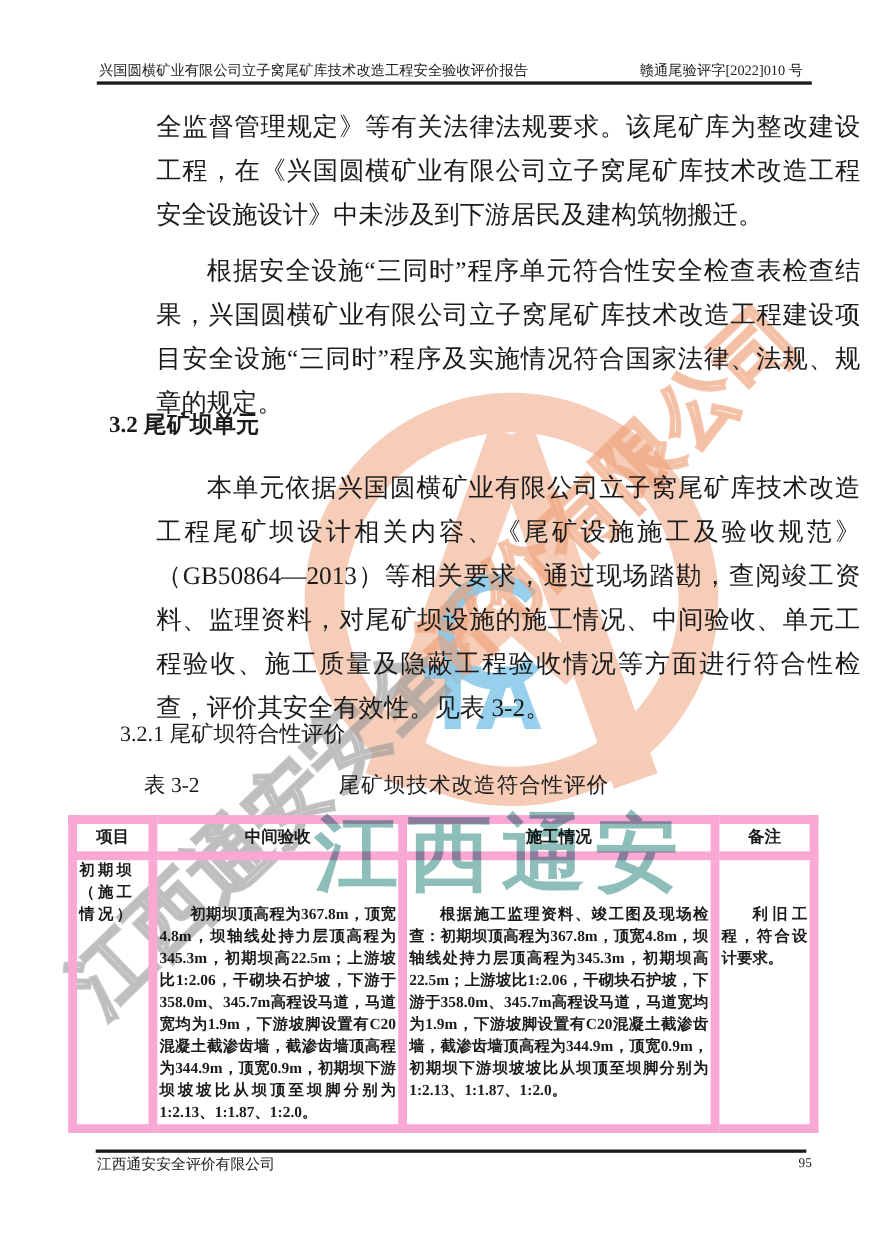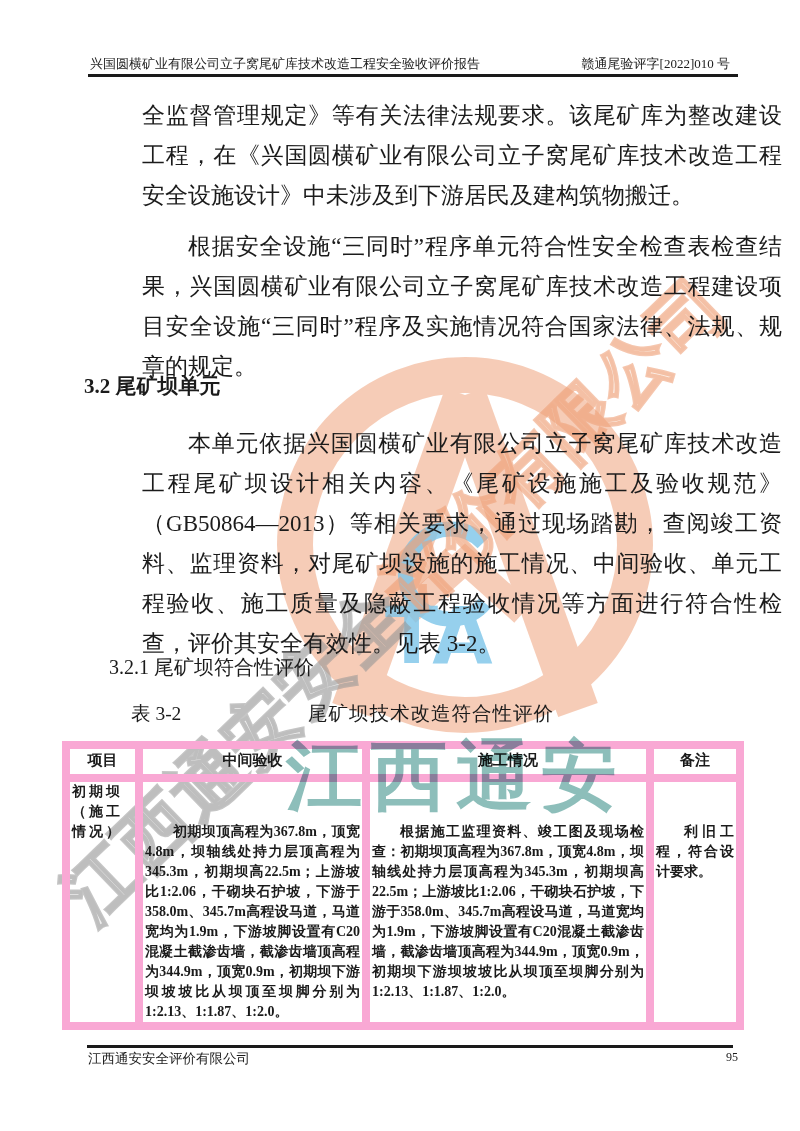--- a/index.html
+++ b/index.html
@@ -38,21 +38,21 @@
   .header-rule{position:absolute;left:88px;top:74px;width:650px;height:3px;background:#1a1a1a;}
   .para{
     position:absolute;left:98px;width:640px;font-size:23px;line-height:40px;
     text-align:justify;
     margin-left:44px;
   }
   .indent{text-indent:2em;}
   #p1{top:96px;}
   #p2{top:227px;}
   #p3{top:424px;}
-  .h-32{position:absolute;left:84px;top:372px;font-size:21px;font-weight:bold;}
+  .h-32{position:absolute;left:99px;top:372px;font-size:21px;font-weight:bold;}
   .h-321{position:absolute;left:109px;top:654px;font-size:20px;font-weight:normal;}
   .tbl-caption{position:absolute;left:62px;top:700px;width:674px;height:28px;font-size:19.5px;}
   .tbl-caption .cap-label{position:absolute;left:69px;top:0;}
   .tbl-caption .cap-title{position:absolute;left:246px;top:0;letter-spacing:1px;}
   table.main{
     position:absolute;left:62px;top:741px;width:674px;
     border-collapse:collapse;table-layout:fixed;
     font-size:14px;
   }
   table.main th,table.main td{

